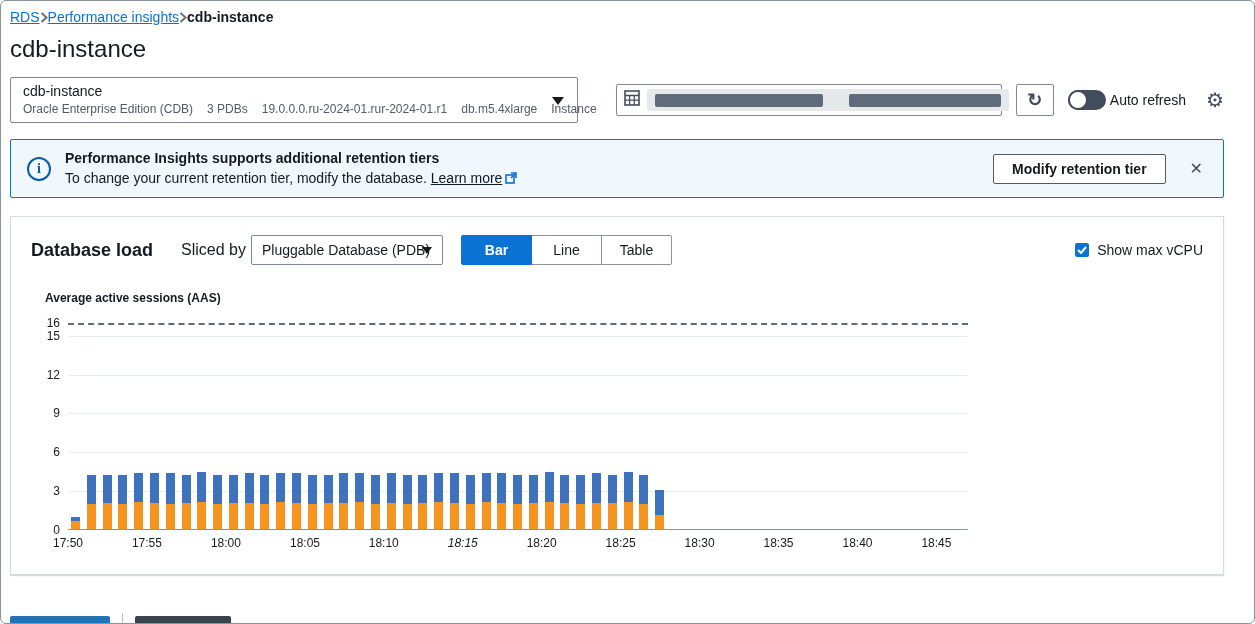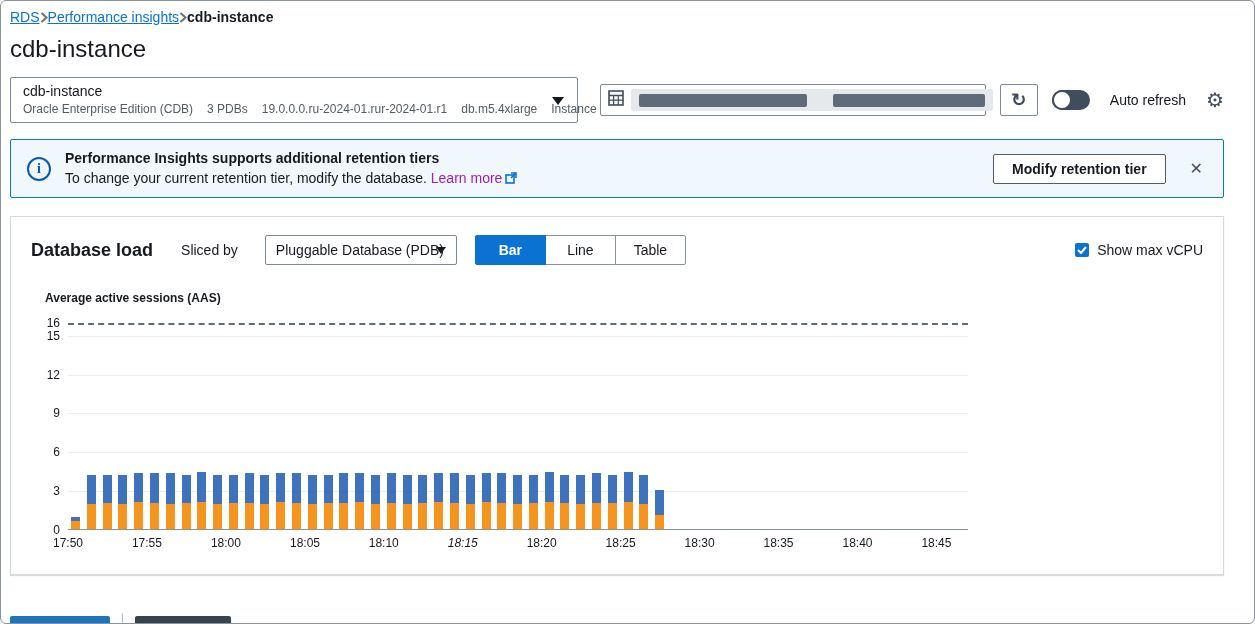--- a/index.html
+++ b/index.html
@@ -112,21 +112,21 @@
     border: 1px solid #7d8998;
     border-radius: 2px;
     background: #fff;
     display: grid;
     place-items: center;
     font-size: 18px;
     font-weight: 700;
     color: #414d5c;
     cursor: pointer;
   }
-  .toggle-group { display: flex; align-items: center; gap: 20px; }
+  .toggle-group { display: flex; align-items: center; gap: 4px; }
   .toggle {
     position: relative;
     width: 38px; height: 20px;
     border-radius: 10px;
     background: #414d5c;
     cursor: pointer;
   }
   .toggle-knob {
     position: absolute;
     left: 0; top: 0;
@@ -165,21 +165,21 @@
     display: grid;
     place-items: center;
     color: #0a5ca8;
     font-weight: 700;
     font-size: 14px;
     font-family: "Liberation Serif", serif;
   }
   .banner-text { flex: 1; }
   .banner-title { font-size: 14px; font-weight: 700; margin-bottom: 4px; }
   .banner-msg { font-size: 14px; }
-  .learn-more { color: #a21caf; cursor: pointer; }
+  .learn-more { color: #0f172a; text-decoration: underline; cursor: pointer; }
   .ext-icon { display: inline-block; vertical-align: -1px; margin-left: 3px; }
   .modify-btn {
     background: #fff;
     border: 1px solid #545b64;
     border-radius: 2px;
     padding: 6px 18px;
     font-size: 14px;
     font-weight: 700;
     color: #16191f;
     cursor: pointer;
@@ -198,21 +198,21 @@
   .load-card {
     margin: 18px 0 0 9px;
     width: 1214px;
     border: 1px solid #d5dbdb;
     background: #fff;
     box-shadow: 0 1px 1px 0 rgba(0,28,36,.15);
     padding: 18px 20px 24px 20px;
   }
   .card-header { display: flex; align-items: center; }
   .db-load-title { font-size: 18px; font-weight: 700; margin-right: 28px; }
-  .sliced-label { font-size: 14px; margin-right: 27px; }
+  .sliced-label { font-size: 16px; margin-right: 5px; }
   .slice-select {
     position: relative;
     width: 192px;
     height: 30px;
     border: 1px solid #7d8998;
     border-radius: 2px;
     background: #fff;
     font-size: 14px;
     line-height: 28px;
     padding: 0 28px 0 10px;

